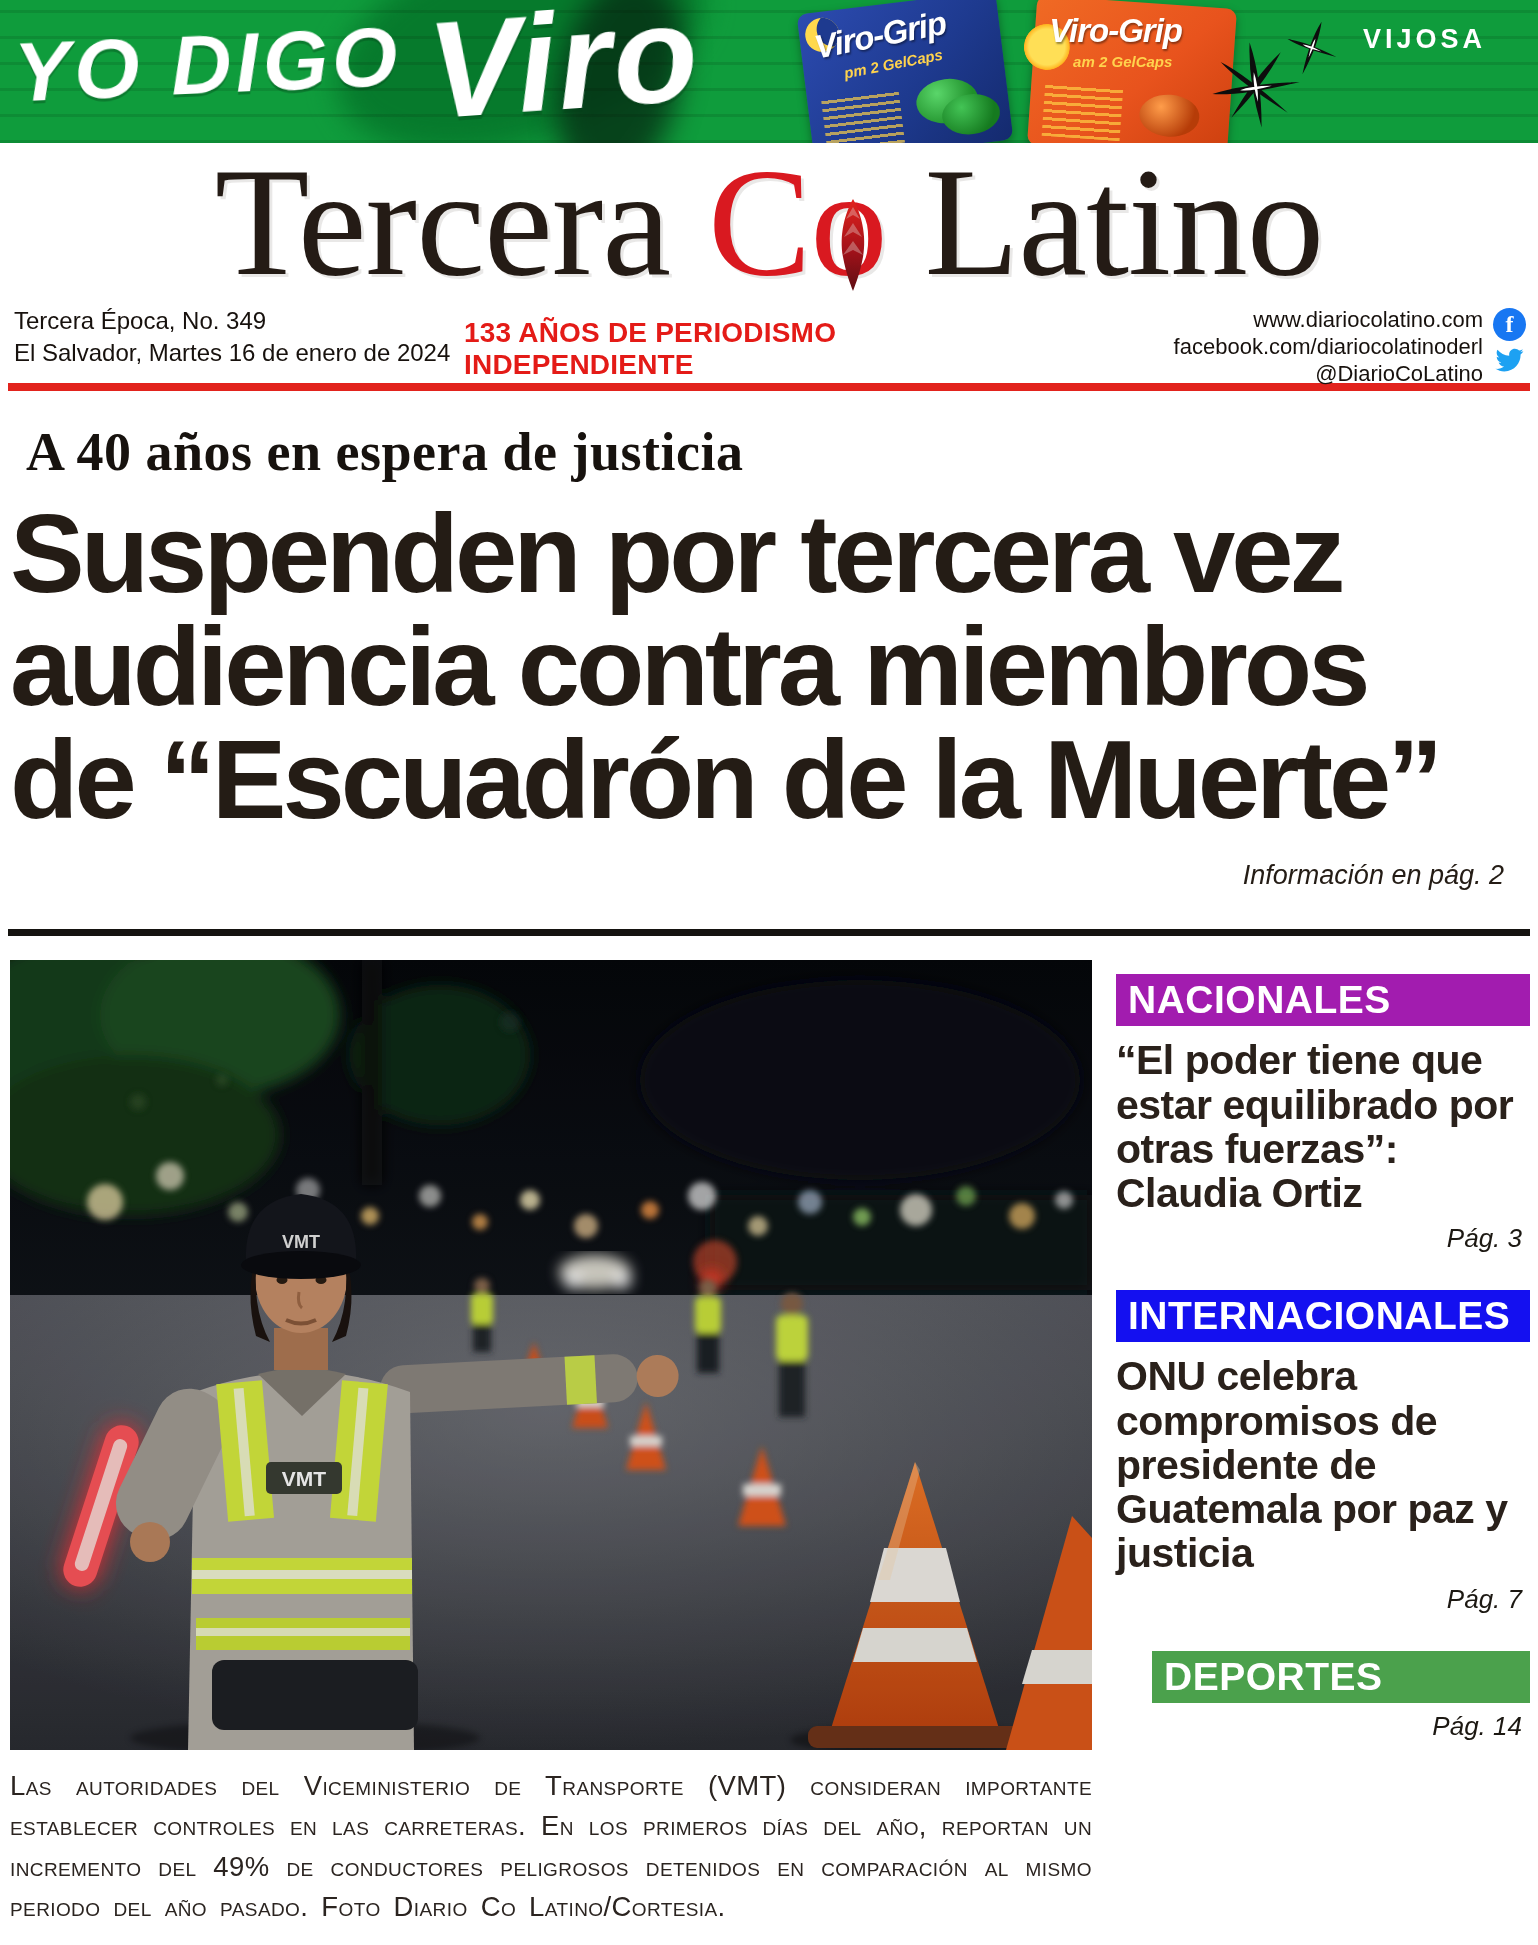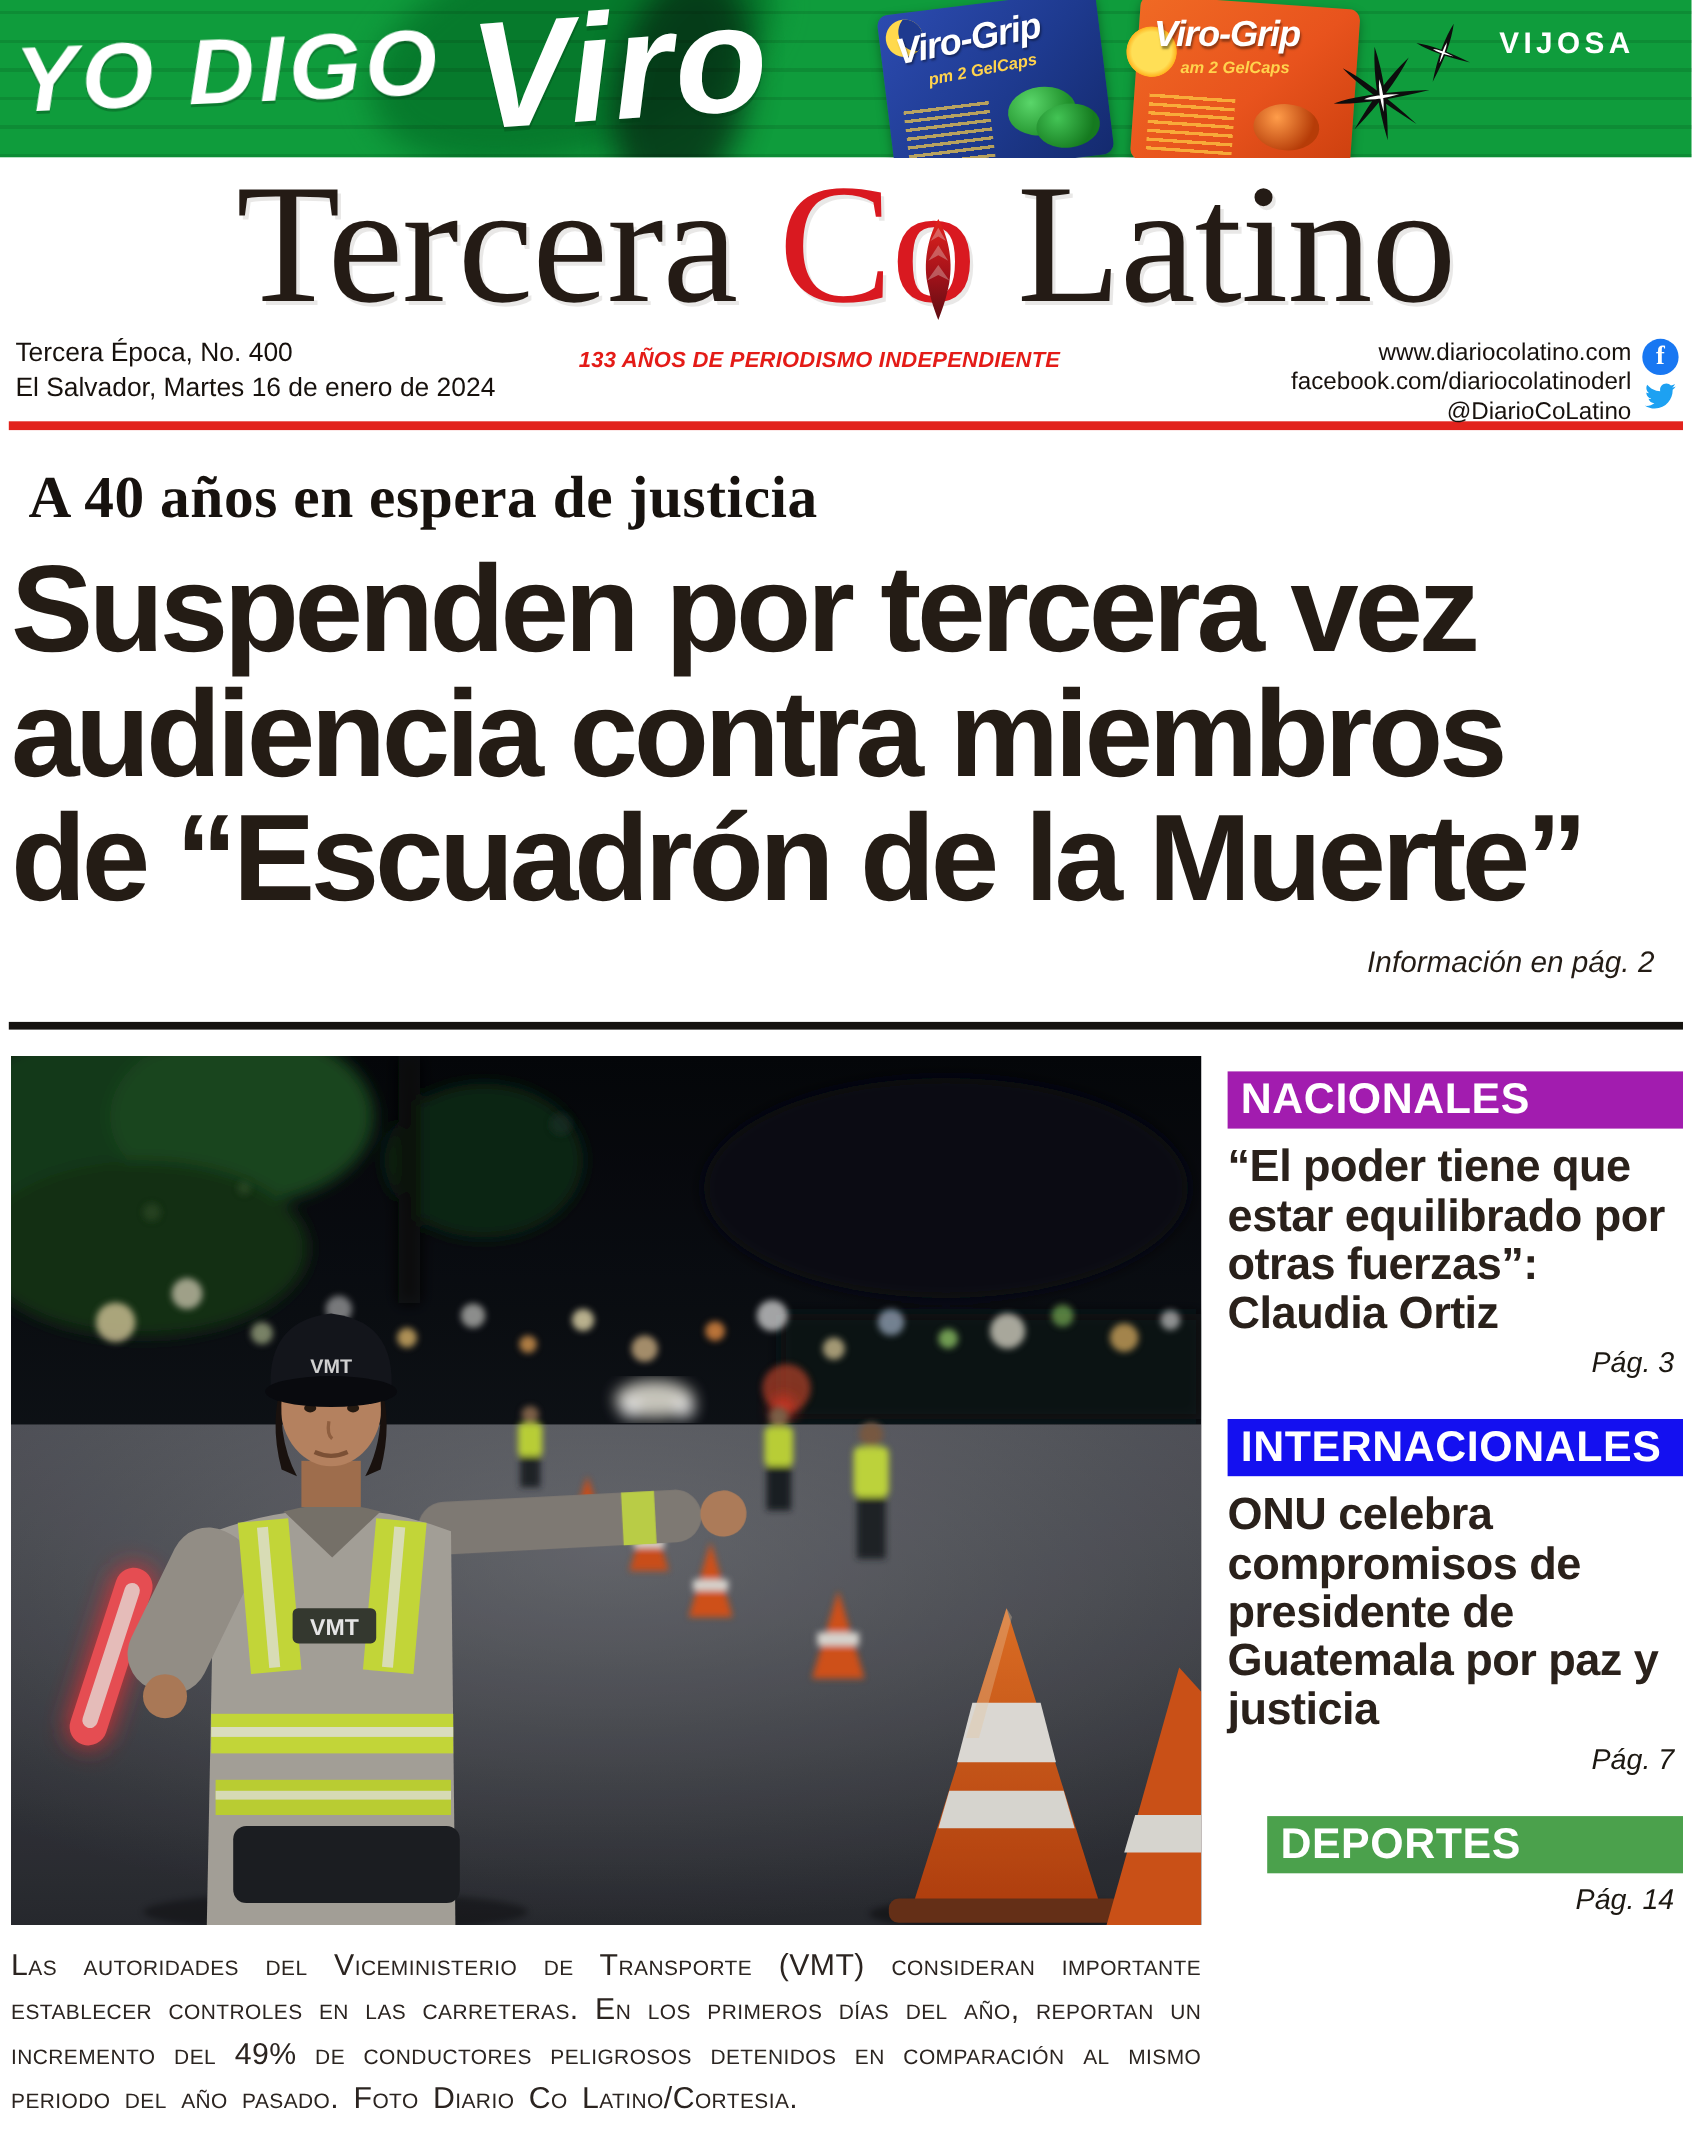--- a/index.html
+++ b/index.html
@@ -46,21 +46,21 @@
   
   .masthead { padding:2px 12px 0 12px; }
   .mh-title { text-align:center; font-family:"Liberation Serif", serif; font-weight:normal;
     font-size:155px; line-height:1.0; letter-spacing:-1px; color:#241b15;
     text-shadow:3px 3px 0 rgba(40,30,20,.10); white-space:nowrap; height:158px; }
   .mh-red-wrap { position:relative; display:inline-block; }
   .mh-red { color:#d91920; }
   .phoenix { position:absolute; right:11px; top:52px; width:46px; height:96px; }
   .info-row { display:flex; align-items:flex-start; margin-top:2px; height:74px; }
   .edition { width:452px; font-size:24px; line-height:1.32; color:#17110d; padding-left:2px; }
-  .anniversary { flex:1; text-align:center; font-size:20px; font-weight:bold; font-style:italic;
+  .anniversary { flex:1; font-size:28px; font-weight:bold; 
     color:#e41b17; padding-top:12px; letter-spacing:0.2px; }
   .contact { width:500px; display:flex; justify-content:flex-end; gap:10px; }
   .contact-text { text-align:right; font-size:22px; line-height:1.22; color:#17110d; padding-top:2px; }
   .social-icons { display:flex; flex-direction:column; gap:5px; padding-top:3px; }
   .fb-icon { display:flex; align-items:center; justify-content:center; width:33px; height:33px;
     border-radius:50%; background:#1877f2; color:#fff; font-weight:bold; font-size:24px;
     font-family:"Liberation Serif", serif; }
   .tw-icon { width:33px; height:28px; }
 
   .rule { margin:0 8px; }
@@ -139,21 +139,21 @@
                 <stop offset="0.55" stop-color="#a3121a"></stop>
                 <stop offset="1" stop-color="#5e0d12"></stop>
         </linearGradient>
             </defs>
         <path d="M23 2 C31 16 37 38 33 60 C30 76 26 86 23 94 C20 86 16 76 13 60 C9 38 15 16 23 2 Z" fill="url(#feather)"></path>
         <path d="M23 10 L30 22 L23 18 L16 22 Z M23 26 L32 40 L23 35 L14 40 Z M23 44 L33 58 L23 53 L13 58 Z" fill="#e8e0da" opacity="0.35"></path>
       </svg></span><span> Latino</span></h1>
 
     <div class="info-row">
       <div class="edition">
-        <div>Tercera Época, No. 400</div>
+        <div>Tercera Época, No. 349</div>
         <div>El Salvador, Martes 16 de enero de 2024</div>
       </div>
       <div class="anniversary">133 AÑOS DE PERIODISMO INDEPENDIENTE</div>
       <div class="contact">
         <div class="contact-text">
           <div>www.diariocolatino.com</div>
           <div>facebook.com/diariocolatinoderl</div>
           <div>@DiarioCoLatino</div>
         </div>
         <div class="social-icons">

